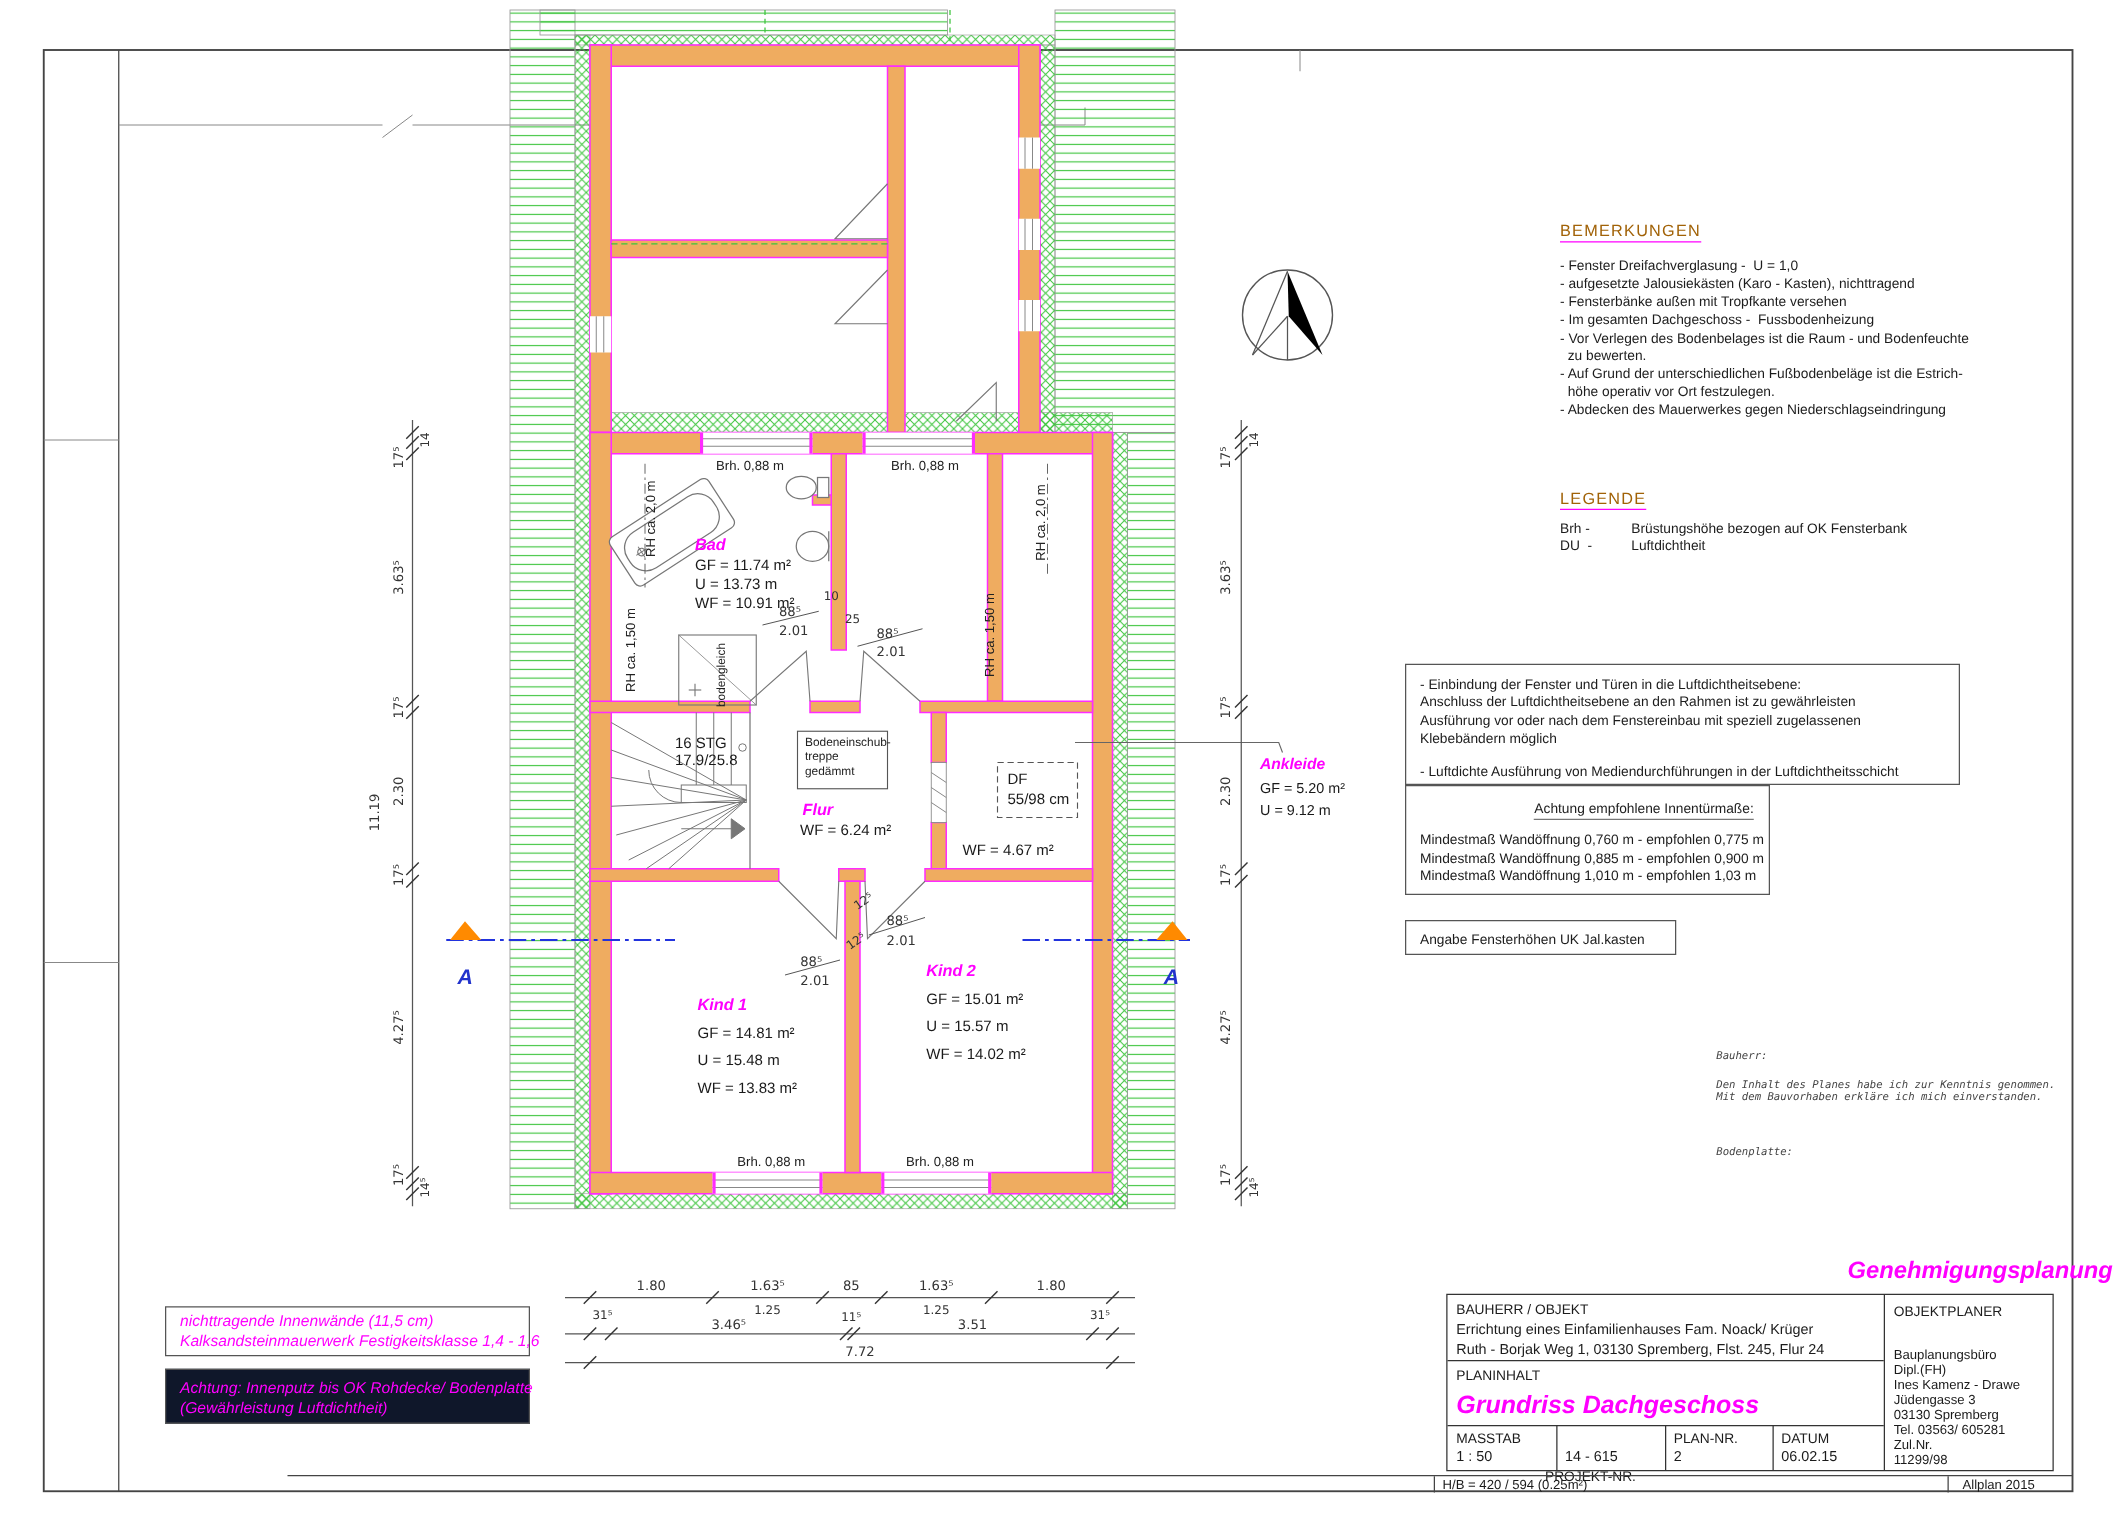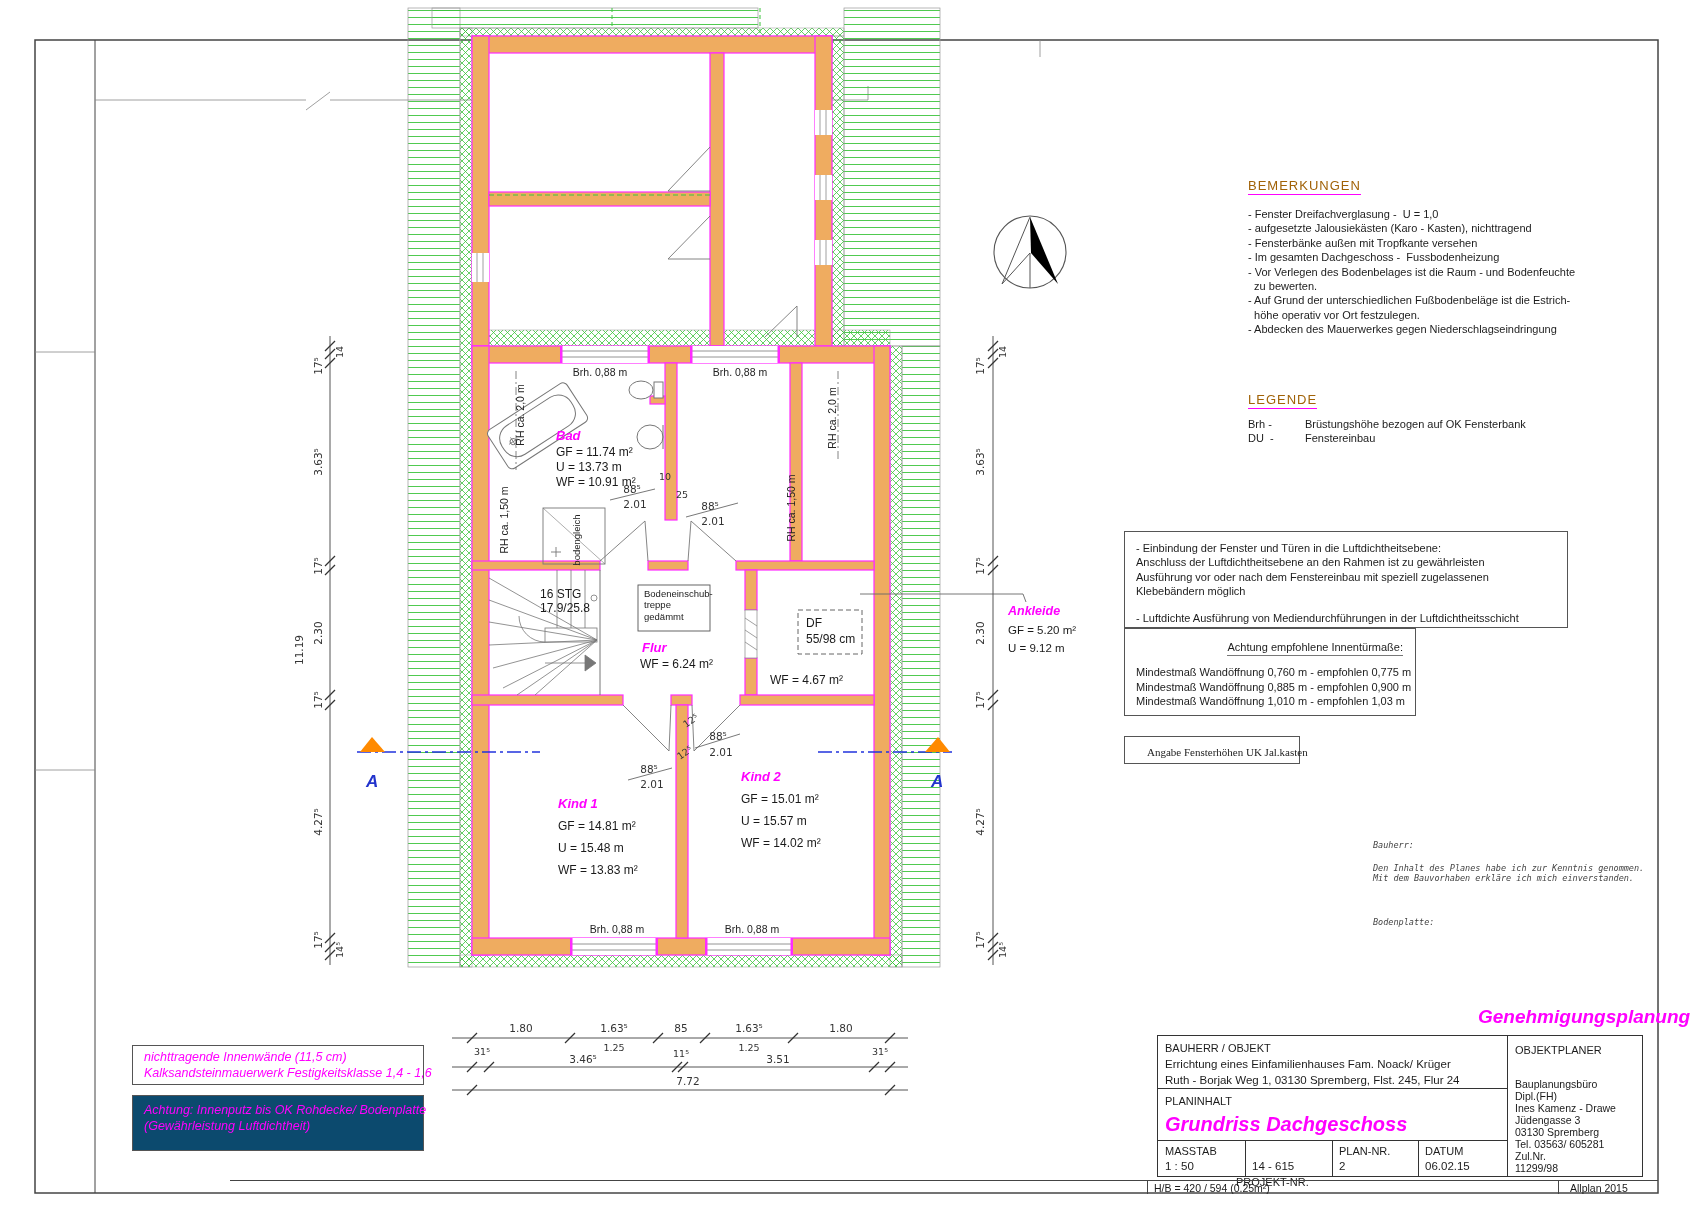--- a/index.html
+++ b/index.html
@@ -378,40 +378,40 @@
   <div class="note-line">  zu bewerten.</div>
   <div class="note-line">- Auf Grund der unterschiedlichen Fußbodenbeläge ist die Estrich-</div>
   <div class="note-line">  höhe operativ vor Ort festzulegen.</div>
   <div class="note-line">- Abdecken des Mauerwerkes gegen Niederschlagseindringung</div>
 </div>
 
 <div class="abs" style="left:1248px;top:390px;">
   <span class="note-title">LEGENDE</span>
   <div style="height:8px"></div>
   <div class="note-line"><span style="display:inline-block;width:57px">Brh -</span><span>Brüstungshöhe bezogen auf OK Fensterbank</span></div>
-  <div class="note-line"><span style="display:inline-block;width:57px">DU  -</span><span>Fenstereinbau</span></div>
+  <div class="note-line"><span style="display:inline-block;width:57px">DU  -</span><span>Luftdichtheit</span></div>
 </div>
 
 <div class="abs boxed" style="left:1124px;top:531px;width:444px;height:97px;padding:9px 0 0 11px;box-sizing:border-box;">
   <div class="note-line">- Einbindung der Fenster und Türen in die Luftdichtheitsebene:</div>
   <div class="note-line">Anschluss der Luftdichtheitsebene an den Rahmen ist zu gewährleisten</div>
   <div class="note-line">Ausführung vor oder nach dem Fenstereinbau mit speziell zugelassenen</div>
   <div class="note-line">Klebebändern möglich</div>
   <div class="note-line" style="margin-top:12px">- Luftdichte Ausführung von Mediendurchführungen in der Luftdichtheitsschicht</div>
 </div>
 
 <div class="abs boxed" style="left:1124px;top:628px;width:292px;height:88px;padding:8px 12px 0 11px;box-sizing:border-box;text-align:right;">
   <div class="note-line" style="border-bottom:1px solid #777;display:inline-block;padding-bottom:1px;">Achtung empfohlene Innentürmaße:</div>
   <div style="height:9px"></div>
   <div class="note-line">Mindestmaß Wandöffnung 0,760 m - empfohlen 0,775 m</div>
   <div class="note-line">Mindestmaß Wandöffnung 0,885 m - empfohlen 0,900 m</div>
   <div class="note-line">Mindestmaß Wandöffnung 1,010 m - empfohlen 1,03 m</div>
 </div>
 
-<div class="abs boxed" style="left:1124px;top:736px;width:176px;height:28px;line-height:28px;padding-left:22px;box-sizing:border-box;font-family:Liberation Serif, serif;">
+<div class="abs boxed" style="left:1124px;top:736px;width:217px;height:28px;line-height:28px;padding-left:11px;box-sizing:border-box;">
   <span class="note-line">Angabe Fensterhöhen UK Jal.kasten</span>
 </div>
 
 <div class="abs" style="left:1373px;top:840px;font-style:italic;">
   <div class="mono">Bauherr:</div>
   <div style="height:13px"></div>
   <div class="mono">Den Inhalt des Planes habe ich zur Kenntnis genommen.</div>
   <div class="mono">Mit dem Bauvorhaben erkläre ich mich einverstanden.</div>
   <div style="height:34px"></div>
   <div class="mono">Bodenplatte:</div>
@@ -460,18 +460,18 @@
   <div class="abs" style="left:917px;top:0;width:1px;height:13px;background:#444;"></div>
   <div class="abs" style="left:1328px;top:0;width:1px;height:13px;background:#444;"></div>
   <div class="abs" style="left:924px;top:1px;font-size:10.5px;">H/B = 420 / 594 (0.25m²)</div>
   <div class="abs" style="left:1340px;top:1px;font-size:10.5px;">Allplan 2015</div>
 </div>
 
 <div class="abs boxed" style="left:132px;top:1045px;width:292px;height:40px;padding:4px 0 0 11px;box-sizing:border-box;">
   <div class="magenta-hand" style="font-size:12.5px;line-height:15.5px;white-space:pre;">nichttragende Innenwände (11,5 cm)</div>
   <div class="magenta-hand" style="font-size:12.5px;line-height:15.5px;white-space:pre;">Kalksandsteinmauerwerk Festigkeitsklasse 1,4 - 1,6</div>
 </div>
-<div class="abs boxed" style="left:132px;top:1095px;width:292px;height:56px;padding:6px 0 0 11px;box-sizing:border-box;background:#0c4a6e;">
+<div class="abs boxed" style="left:132px;top:1095px;width:292px;height:44px;padding:6px 0 0 11px;box-sizing:border-box;background:#0f172a;">
   <div class="magenta-hand" style="font-size:12.5px;line-height:16px;white-space:pre;">Achtung: Innenputz bis OK Rohdecke/ Bodenplatte</div>
   <div class="magenta-hand" style="font-size:12.5px;line-height:16px;white-space:pre;">(Gewährleistung Luftdichtheit)</div>
 </div>
 
 </div>
 
 </body></html>

